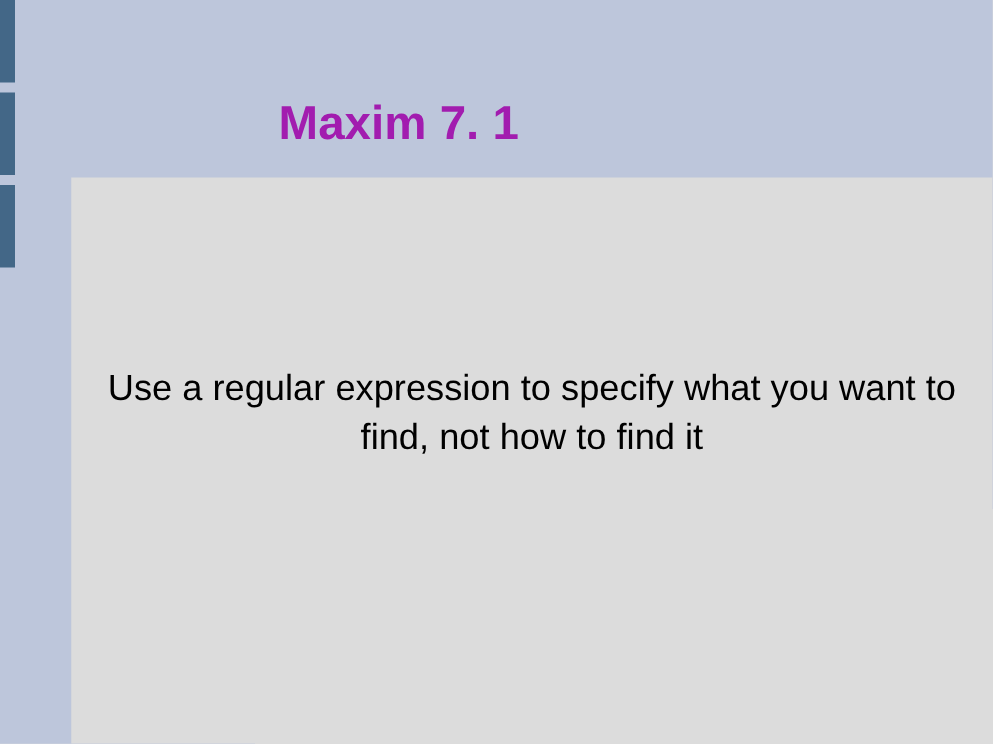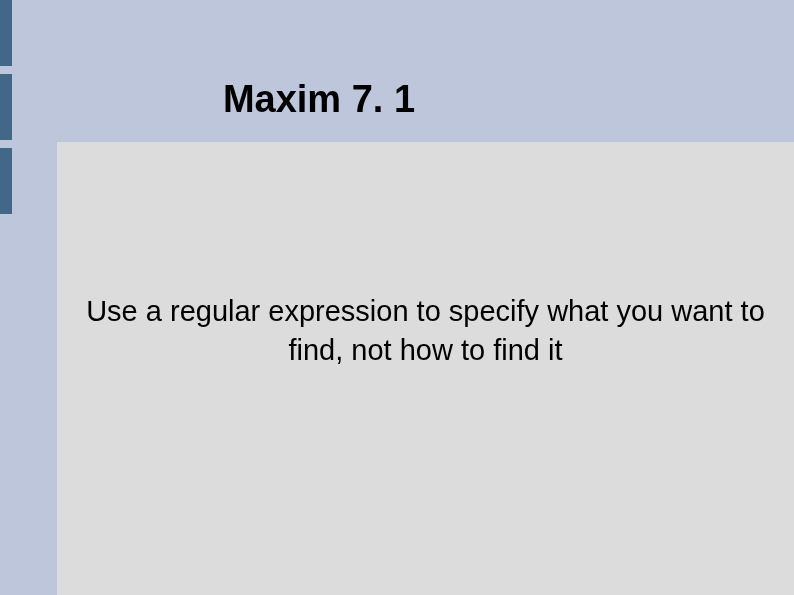--- a/index.html
+++ b/index.html
@@ -20,21 +20,21 @@
     background: #bdc6db;
   }
   .title-text {
     position: absolute;
     top: 78px;
     left: 0;
     width: 638px;
     text-align: center;
     font-size: 38px;
     font-weight: bold;
-    color: #000000;
+    color: #a21caf;
   }
   .body-area {
     position: absolute;
     left: 57px;
     top: 142px;
     width: 737px;
     height: 453px;
     background: #dcdcdc;
   }
   .body-text {

